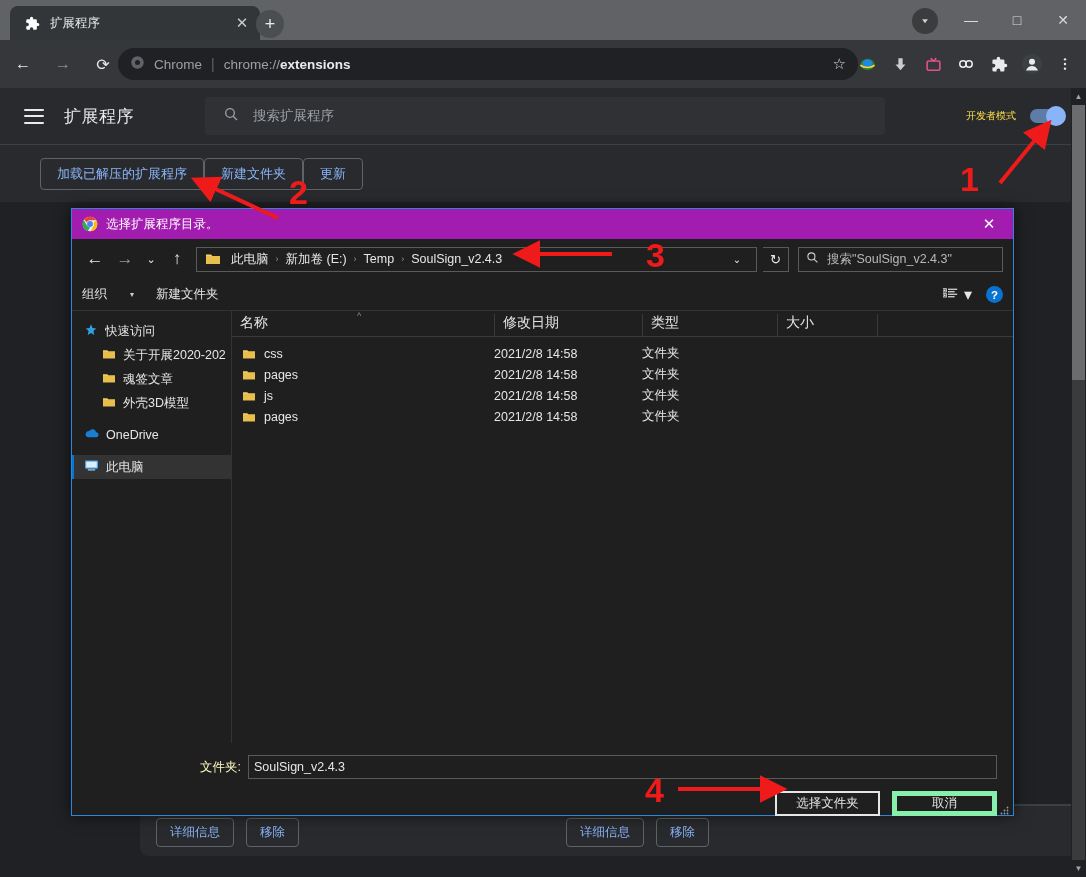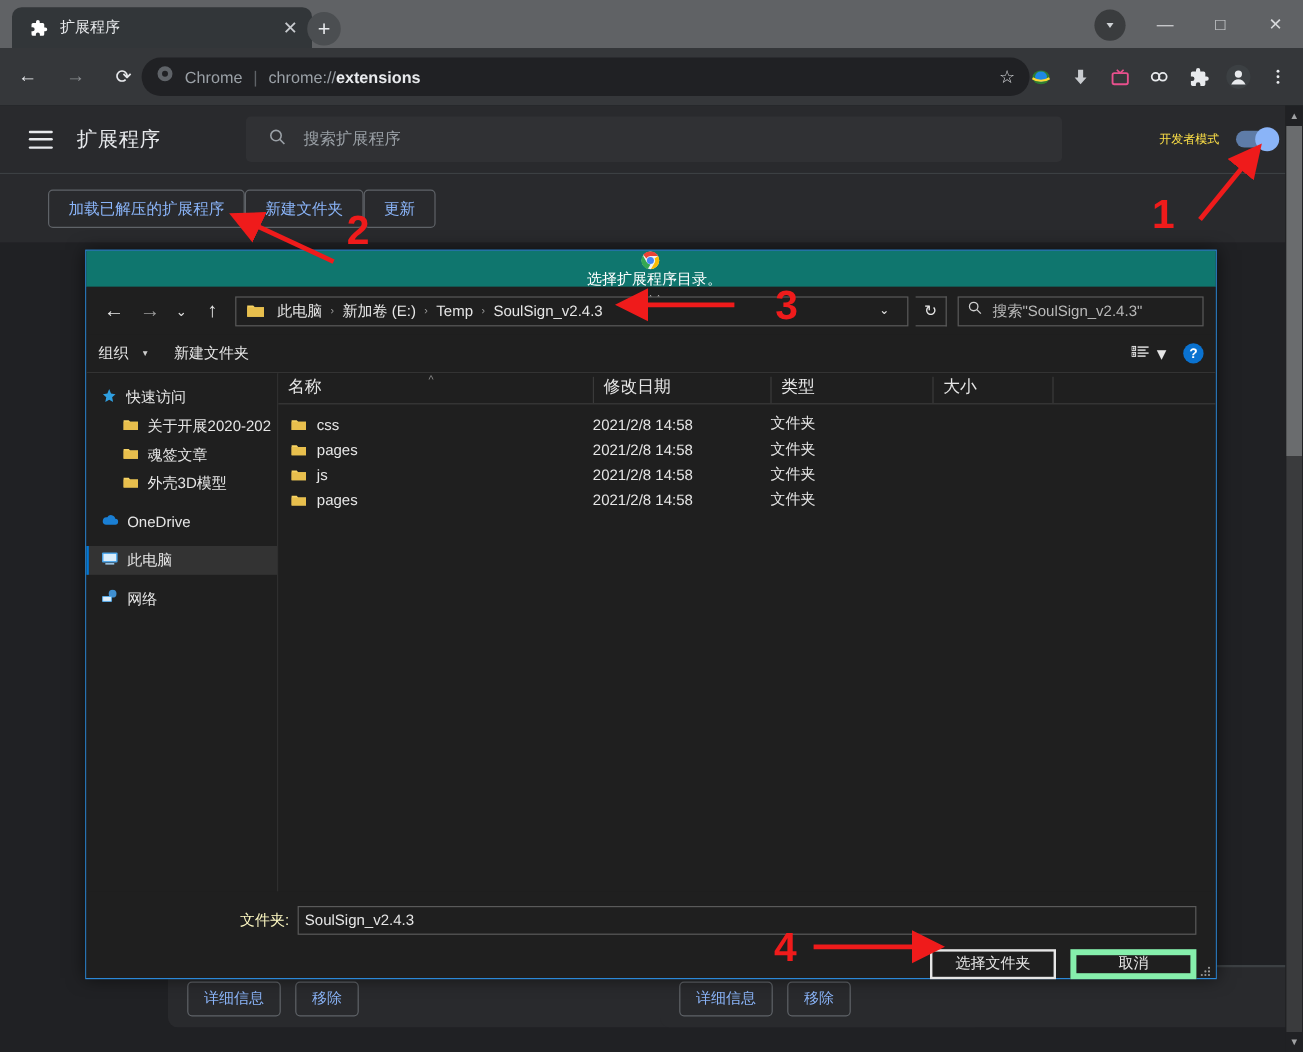--- a/index.html
+++ b/index.html
@@ -109,21 +109,21 @@
   .pg-scroll .arrow { position: absolute; left: 0; width: 15px; height: 17px; color: #a0a2a4;
                       display: flex; align-items: center; justify-content: center; font-size: 8px; }
 
   
   .dlg {
     position: absolute; left: 71px; top: 208px; width: 943px; height: 608px;
     background: #1f1f1f; border: 1px solid #2b88d8;
     box-shadow: 0 0 14px rgba(0,0,0,.6);
   }
   .dlg-title {
-    height: 30px; background: #0f766e; display: flex; align-items: center; padding: 0 4px 0 10px; flex-direction: column;
+    height: 30px; background: #a21caf; display: flex; align-items: center; padding: 0 4px 0 10px;
   }
   .dlg-title .ic { width: 16px; height: 16px; margin-right: 8px; }
   .dlg-title .txt { color: #fff; font-size: 12.5px; flex: 1; }
   .dlg-title .x { width: 40px; height: 30px; display: flex; align-items: center; justify-content: center; color: #fff; font-size: 15px; }
 
   .dlg-nav { height: 40px; background: #1f1f1f; display: flex; align-items: center; padding: 0 10px; gap: 4px; }
   .navico { width: 26px; height: 26px; display: flex; align-items: center; justify-content: center; color: #e6e6e6; font-size: 17px; }
   .navico.dim { color: #9a9a9a; }
   .navico.small { width: 18px; font-size: 11px; }
   .crumbbar {
@@ -136,21 +136,21 @@
   .crumb-right { margin-left: auto; display: flex; align-items: center; }
   .crumb-chev { width: 26px; height: 24px; display: flex; align-items: center; justify-content: center; color: #e6e6e6; font-size: 10px; }
   .refresh-btn { width: 26px; height: 25px; border: 1px solid #5a5a5a; border-left: none;
                  display: flex; align-items: center; justify-content: center; color: #e6e6e6; font-size: 13px; }
   .searchbox { width: 205px; height: 25px; border: 1px solid #5a5a5a; display: flex; align-items: center;
                padding: 0 7px; gap: 8px; margin-left: 5px; }
   .searchbox .ph { color: #b9b9b9; font-size: 12.5px; white-space: nowrap; }
 
   .dlg-cmdbar { height: 32px; background: #1f1f1f; border-bottom: 1px solid #333;
                 display: flex; align-items: center; padding: 0 10px; gap: 22px; }
-  .cmd { color: #e6e6e6; font-size: 12.5px; display: flex; align-items: center; gap: 12px; }
+  .cmd { color: #e6e6e6; font-size: 12.5px; display: flex; align-items: center; gap: 23px; }
   .cmd .caret { font-size: 8px; color: #cfcfcf; }
   .cmd-right { margin-left: auto; display: flex; align-items: center; gap: 14px; }
   .viewico { display: flex; align-items: center; gap: 6px; color: #e6e6e6; }
   .helpico { width: 17px; height: 17px; border-radius: 50%; background: #0a72d0; color: #fff;
              font-size: 11.5px; font-weight: bold; display: flex; align-items: center; justify-content: center; }
 
   .dlg-body { position: absolute; left: 0; top: 102px; width: 941px; height: 432px; display: flex; }
   .dlg-side { width: 160px; background: #1f1f1f; border-right: 1px solid #333; padding-top: 8px; }
   .side-item { height: 24px; display: flex; align-items: center; gap: 7px; color: #e6e6e6; font-size: 12.5px; padding-left: 12px; }
   .side-item.indent { padding-left: 30px; }
@@ -466,30 +466,20 @@
           <span>
             <svg width="15" height="13" viewBox="0 0 16 14">
                 <rect x="1" y="1.5" width="14" height="9" rx="1" fill="#4aa3e8"></rect>
                 <rect x="2.3" y="2.8" width="11.4" height="6.4" fill="#dceefb"></rect>
                 <rect x="4" y="11" width="8" height="1.4" fill="#9fc8e8"></rect>
               </svg>
           </span>
           <span class="lbl">此电脑</span>
         </div>
         <div class="side-gap"></div>
-        <div class="side-item">
-          <span>
-            <svg width="15" height="13" viewBox="0 0 16 14">
-                <circle cx="10.5" cy="4" r="3.5" fill="#3f8fd0"></circle>
-                <rect x="1" y="6" width="9" height="5.5" rx="1" fill="#5aa7e0"></rect>
-                <rect x="2" y="7" width="7" height="3.5" fill="#dceefb"></rect>
-              </svg>
-          </span>
-          <span class="lbl">网络</span>
-        </div>
       </div>
 
       <div class="dlg-files">
         <div class="col-head">
           <div class="col" style="width:262px;">名称</div>
           <div class="col" style="width:148px;">修改日期</div>
           <div class="col" style="width:135px;">类型</div>
           <div class="col" style="width:100px;">大小</div>
           <div class="col" style="width:120px;"></div>
           <div class="sort-caret">^</div>

